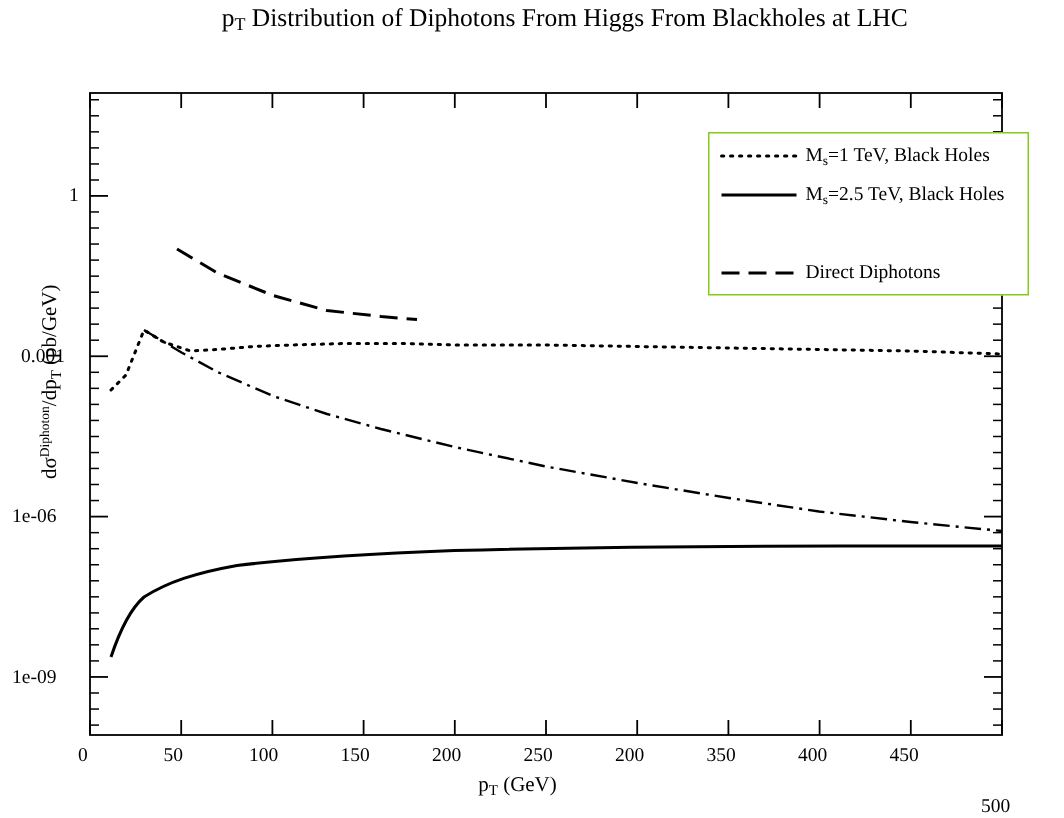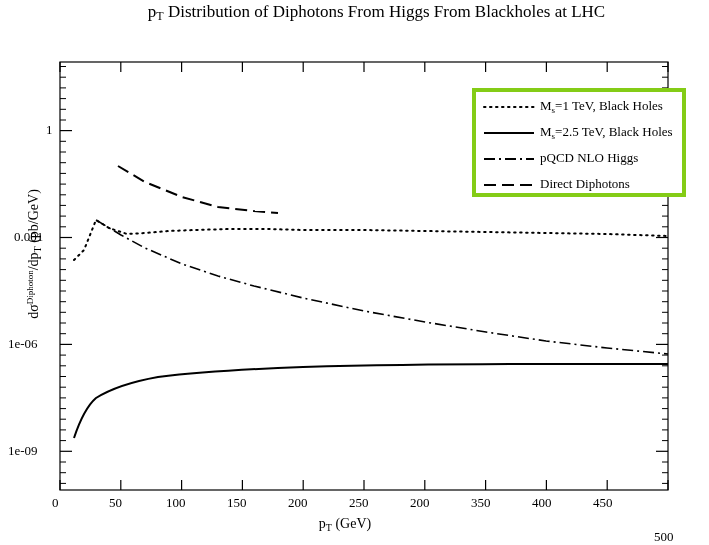--- a/index.html
+++ b/index.html
@@ -70,21 +70,21 @@
     font-size: 13px;
     font-family: "Liberation Serif", serif;
     white-space: nowrap;
   }
   #legend-box {
     position: absolute;
     left: 472px;
     top: 88px;
     width: 214px;
     height: 109px;
-    border: 4px solid #84cc16;
+    border: 1px solid #84cc16;
     background: #ffffff;
     box-sizing: border-box;
   }
   .legend-entry {
     position: absolute;
     left: 0;
     width: 214px;
     height: 26px;
   }
   .legend-sample {
@@ -270,26 +270,20 @@
       <div class="legend-text"><span>M</span><span class="sub">s</span><span>=1 TeV, Black Holes</span></div>
     </div>
 
     <div class="legend-entry" style="top:28px;">
       <svg class="legend-sample" viewBox="0 0 54 26">
         <line x1="2" y1="13" x2="52" y2="13" stroke="#000" stroke-width="2"></line>
       </svg>
       <div class="legend-text"><span>M</span><span class="sub">s</span><span>=2.5 TeV, Black Holes</span></div>
     </div>
 
-    <div class="legend-entry" style="top:54px;">
-      <svg class="legend-sample" viewBox="0 0 54 26">
-        <line x1="2" y1="13" x2="52" y2="13" stroke="#000" stroke-width="1.8" stroke-dasharray="11,4,2,4"></line>
-      </svg>
-      <div class="legend-text"><span>pQCD NLO Higgs</span><span class="sub"></span><span></span></div>
-    </div>
 
     <div class="legend-entry" style="top:80px;">
       <svg class="legend-sample" viewBox="0 0 54 26">
         <line x1="2" y1="13" x2="52" y2="13" stroke="#000" stroke-width="2" stroke-dasharray="12,6"></line>
       </svg>
       <div class="legend-text"><span>Direct Diphotons</span><span class="sub"></span><span></span></div>
     </div>
 
   </div>
 

